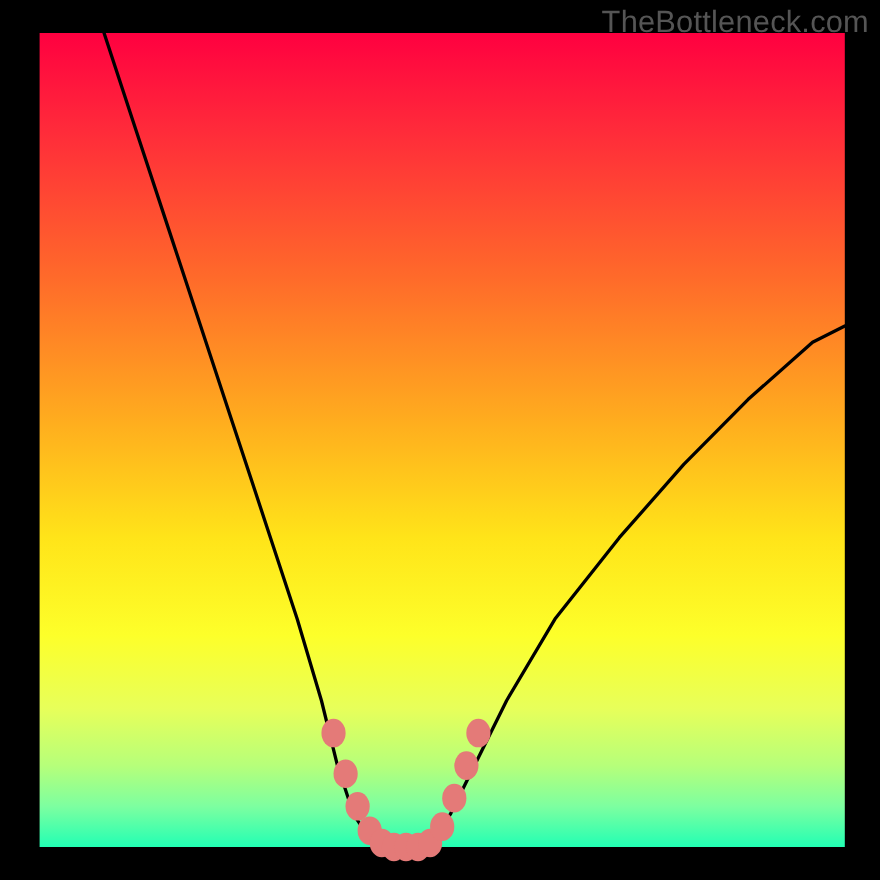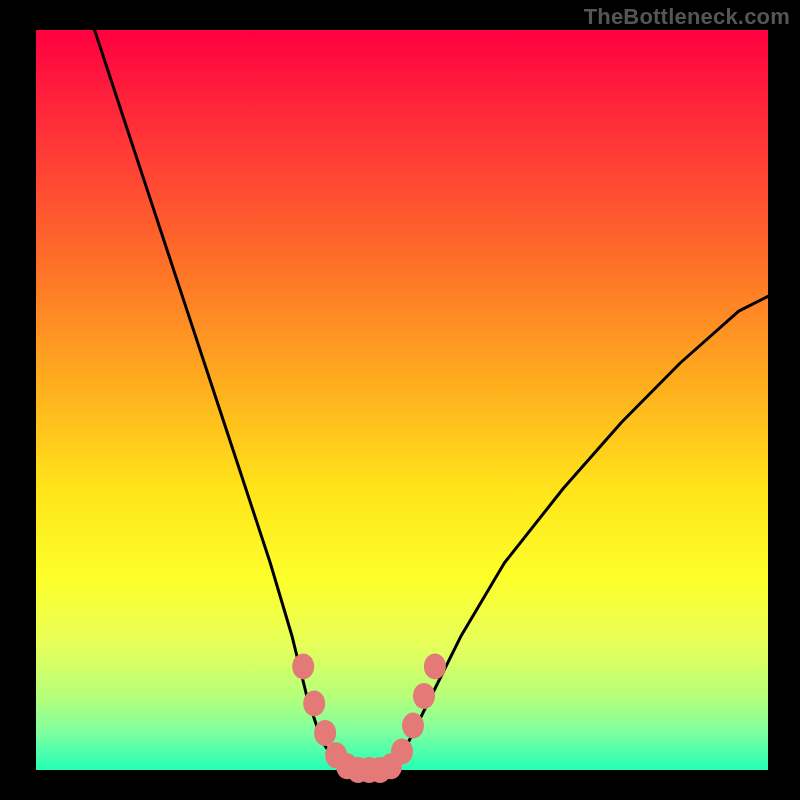--- a/index.html
+++ b/index.html
@@ -15,24 +15,24 @@
     position: relative;
     width: 800px;
     height: 800px;
     background: #000;
   }
   .watermark {
     position: absolute;
     top: 4px;
     right: 10px;
     color: #555;
-    font-size: 22px;
+    font-size: 28px;
     letter-spacing: 0.2px;
     z-index: 5;
-    font-weight: 700;
+    font-weight: 400;
   }
   svg {
     position: absolute;
     left: 0;
     top: 0;
   }
 </style>
 </head>
 <body>
 <div class="frame">

